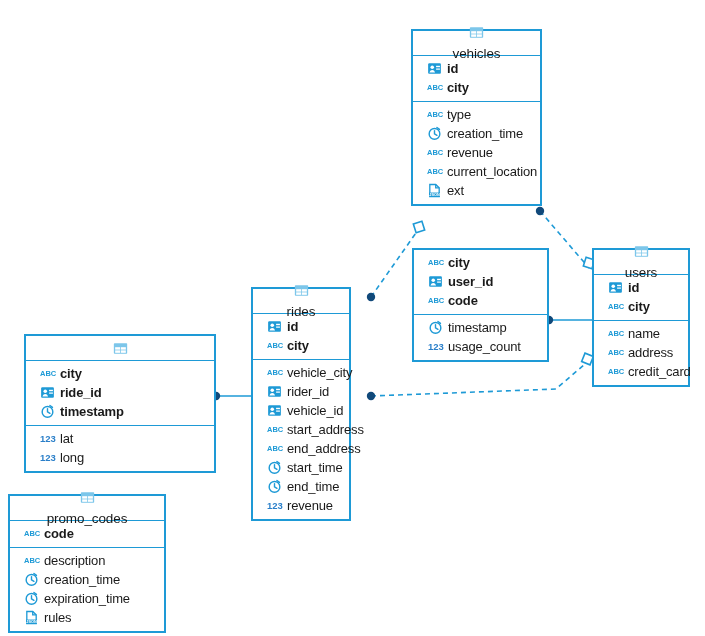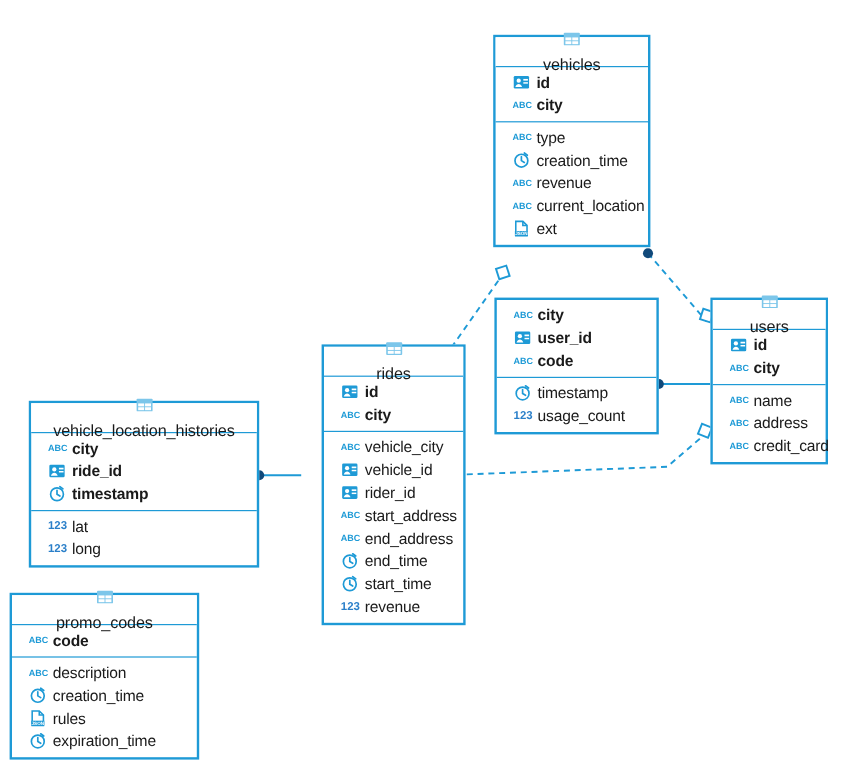--- a/index.html
+++ b/index.html
@@ -280,21 +280,21 @@
           <div class="field">
             <span class="abc-ico">ABC</span>
             <span class="field-label">address</span>
           </div>
           <div class="field">
             <span class="abc-ico">ABC</span>
             <span class="field-label">credit_card</span>
           </div>
         </div>
       </div>
-      <div class="entity" style="left: 268px; top: 287px; width: 120px;">
+      <div class="entity" style="left: 251px; top: 287px; width: 100px;">
         <div class="entity-header">
           <svg class="hicon" viewBox="0 0 16 14">
             <rect x="0.9" y="1.4" width="14.2" height="11.2" rx="0.8" fill="#7cc6ea"></rect>
             <rect x="2.3" y="5.6" width="5.3" height="2.6" fill="#ffffff"></rect>
             <rect x="8.4" y="5.6" width="5.3" height="2.6" fill="#ffffff"></rect>
             <rect x="2.3" y="9.0" width="5.3" height="2.6" fill="#ffffff"></rect>
             <rect x="8.4" y="9.0" width="5.3" height="2.6" fill="#ffffff"></rect>
           </svg>
           <span class="entity-title">rides</span>
         </div>
@@ -320,72 +320,71 @@
             <span class="field-label">vehicle_city</span>
           </div>
           <div class="field">
             <svg class="ficon" viewBox="0 0 16 16">
               <rect x="1.2" y="2.4" width="13.6" height="11.2" rx="1.2" fill="#1e9ad6"></rect>
               <circle cx="5.6" cy="6.6" r="1.9" fill="#ffffff"></circle>
               <path d="M2.6 12.2c0.5-1.9 1.8-2.7 3-2.7s2.5 0.8 3 2.7z" fill="#ffffff"></path>
               <rect x="9.7" y="5.1" width="4.1" height="1.5" fill="#ffffff"></rect>
               <rect x="9.7" y="8.0" width="4.1" height="1.3" fill="#ffffff"></rect>
             </svg>
+            <span class="field-label">rider_id</span>
+          </div>
+          <div class="field">
+            <svg class="ficon" viewBox="0 0 16 16">
+              <rect x="1.2" y="2.4" width="13.6" height="11.2" rx="1.2" fill="#1e9ad6"></rect>
+              <circle cx="5.6" cy="6.6" r="1.9" fill="#ffffff"></circle>
+              <path d="M2.6 12.2c0.5-1.9 1.8-2.7 3-2.7s2.5 0.8 3 2.7z" fill="#ffffff"></path>
+              <rect x="9.7" y="5.1" width="4.1" height="1.5" fill="#ffffff"></rect>
+              <rect x="9.7" y="8.0" width="4.1" height="1.3" fill="#ffffff"></rect>
+            </svg>
             <span class="field-label">vehicle_id</span>
           </div>
           <div class="field">
-            <svg class="ficon" viewBox="0 0 16 16">
-              <rect x="1.2" y="2.4" width="13.6" height="11.2" rx="1.2" fill="#1e9ad6"></rect>
-              <circle cx="5.6" cy="6.6" r="1.9" fill="#ffffff"></circle>
-              <path d="M2.6 12.2c0.5-1.9 1.8-2.7 3-2.7s2.5 0.8 3 2.7z" fill="#ffffff"></path>
-              <rect x="9.7" y="5.1" width="4.1" height="1.5" fill="#ffffff"></rect>
-              <rect x="9.7" y="8.0" width="4.1" height="1.3" fill="#ffffff"></rect>
-            </svg>
-            <span class="field-label">rider_id</span>
-          </div>
-          <div class="field">
             <span class="abc-ico">ABC</span>
             <span class="field-label">start_address</span>
           </div>
           <div class="field">
             <span class="abc-ico">ABC</span>
             <span class="field-label">end_address</span>
           </div>
           <div class="field">
             <svg class="ficon" viewBox="0 0 16 16">
               <circle cx="8" cy="8.4" r="5.7" fill="#ffffff" stroke="#1e9ad6" stroke-width="1.5"></circle>
               <path d="M8 4.9V8.4l2.6 1.6" fill="none" stroke="#1e9ad6" stroke-width="1.5" stroke-linecap="round"></path>
               <path d="M10.6 1.6l2.7 2.0" fill="none" stroke="#1e9ad6" stroke-width="1.5" stroke-linecap="round"></path>
             </svg>
+            <span class="field-label">start_time</span>
+          </div>
+          <div class="field">
+            <svg class="ficon" viewBox="0 0 16 16">
+              <circle cx="8" cy="8.4" r="5.7" fill="#ffffff" stroke="#1e9ad6" stroke-width="1.5"></circle>
+              <path d="M8 4.9V8.4l2.6 1.6" fill="none" stroke="#1e9ad6" stroke-width="1.5" stroke-linecap="round"></path>
+              <path d="M10.6 1.6l2.7 2.0" fill="none" stroke="#1e9ad6" stroke-width="1.5" stroke-linecap="round"></path>
+            </svg>
             <span class="field-label">end_time</span>
-          </div>
-          <div class="field">
-            <svg class="ficon" viewBox="0 0 16 16">
-              <circle cx="8" cy="8.4" r="5.7" fill="#ffffff" stroke="#1e9ad6" stroke-width="1.5"></circle>
-              <path d="M8 4.9V8.4l2.6 1.6" fill="none" stroke="#1e9ad6" stroke-width="1.5" stroke-linecap="round"></path>
-              <path d="M10.6 1.6l2.7 2.0" fill="none" stroke="#1e9ad6" stroke-width="1.5" stroke-linecap="round"></path>
-            </svg>
-            <span class="field-label">start_time</span>
           </div>
           <div class="field">
             <span class="num-ico">123</span>
             <span class="field-label">revenue</span>
           </div>
         </div>
       </div>
       <div class="entity" style="left: 24px; top: 334px; width: 192px;">
         <div class="entity-header">
           <svg class="hicon" viewBox="0 0 16 14">
             <rect x="0.9" y="1.4" width="14.2" height="11.2" rx="0.8" fill="#7cc6ea"></rect>
             <rect x="2.3" y="5.6" width="5.3" height="2.6" fill="#ffffff"></rect>
             <rect x="8.4" y="5.6" width="5.3" height="2.6" fill="#ffffff"></rect>
             <rect x="2.3" y="9.0" width="5.3" height="2.6" fill="#ffffff"></rect>
             <rect x="8.4" y="9.0" width="5.3" height="2.6" fill="#ffffff"></rect>
           </svg>
-          <span class="entity-title">vehicle_location_histories</span>
         </div>
         <div class="field-group">
           <div class="field key">
             <span class="abc-ico">ABC</span>
             <span class="field-label">city</span>
           </div>
           <div class="field key">
             <svg class="ficon" viewBox="0 0 16 16">
               <rect x="1.2" y="2.4" width="13.6" height="11.2" rx="1.2" fill="#1e9ad6"></rect>
               <circle cx="5.6" cy="6.6" r="1.9" fill="#ffffff"></circle>
@@ -440,31 +439,31 @@
           <div class="field">
             <svg class="ficon" viewBox="0 0 16 16">
               <circle cx="8" cy="8.4" r="5.7" fill="#ffffff" stroke="#1e9ad6" stroke-width="1.5"></circle>
               <path d="M8 4.9V8.4l2.6 1.6" fill="none" stroke="#1e9ad6" stroke-width="1.5" stroke-linecap="round"></path>
               <path d="M10.6 1.6l2.7 2.0" fill="none" stroke="#1e9ad6" stroke-width="1.5" stroke-linecap="round"></path>
             </svg>
             <span class="field-label">creation_time</span>
           </div>
           <div class="field">
             <svg class="ficon" viewBox="0 0 16 16">
+              <circle cx="8" cy="8.4" r="5.7" fill="#ffffff" stroke="#1e9ad6" stroke-width="1.5"></circle>
+              <path d="M8 4.9V8.4l2.6 1.6" fill="none" stroke="#1e9ad6" stroke-width="1.5" stroke-linecap="round"></path>
+              <path d="M10.6 1.6l2.7 2.0" fill="none" stroke="#1e9ad6" stroke-width="1.5" stroke-linecap="round"></path>
+            </svg>
+            <span class="field-label">expiration_time</span>
+          </div>
+          <div class="field">
+            <svg class="ficon" viewBox="0 0 16 16">
               <path d="M3 1.6h6.3L13 5.2v9.2H3z" fill="#ffffff" stroke="#1e9ad6" stroke-width="1.4"></path>
               <path d="M9.3 1.6V5.2H13" fill="none" stroke="#1e9ad6" stroke-width="1.4"></path>
               <rect x="2.2" y="10.2" width="11.6" height="4.4" fill="#1e9ad6"></rect>
               <text x="8" y="13.8" font-family="Liberation Sans, sans-serif" font-size="4.1" font-weight="bold" fill="#ffffff" text-anchor="middle">JSON</text>
             </svg>
             <span class="field-label">rules</span>
           </div>
-          <div class="field">
-            <svg class="ficon" viewBox="0 0 16 16">
-              <circle cx="8" cy="8.4" r="5.7" fill="#ffffff" stroke="#1e9ad6" stroke-width="1.5"></circle>
-              <path d="M8 4.9V8.4l2.6 1.6" fill="none" stroke="#1e9ad6" stroke-width="1.5" stroke-linecap="round"></path>
-              <path d="M10.6 1.6l2.7 2.0" fill="none" stroke="#1e9ad6" stroke-width="1.5" stroke-linecap="round"></path>
-            </svg>
-            <span class="field-label">expiration_time</span>
-          </div>
         </div>
       </div>
     </div>
 </div>
 
 </body></html>

